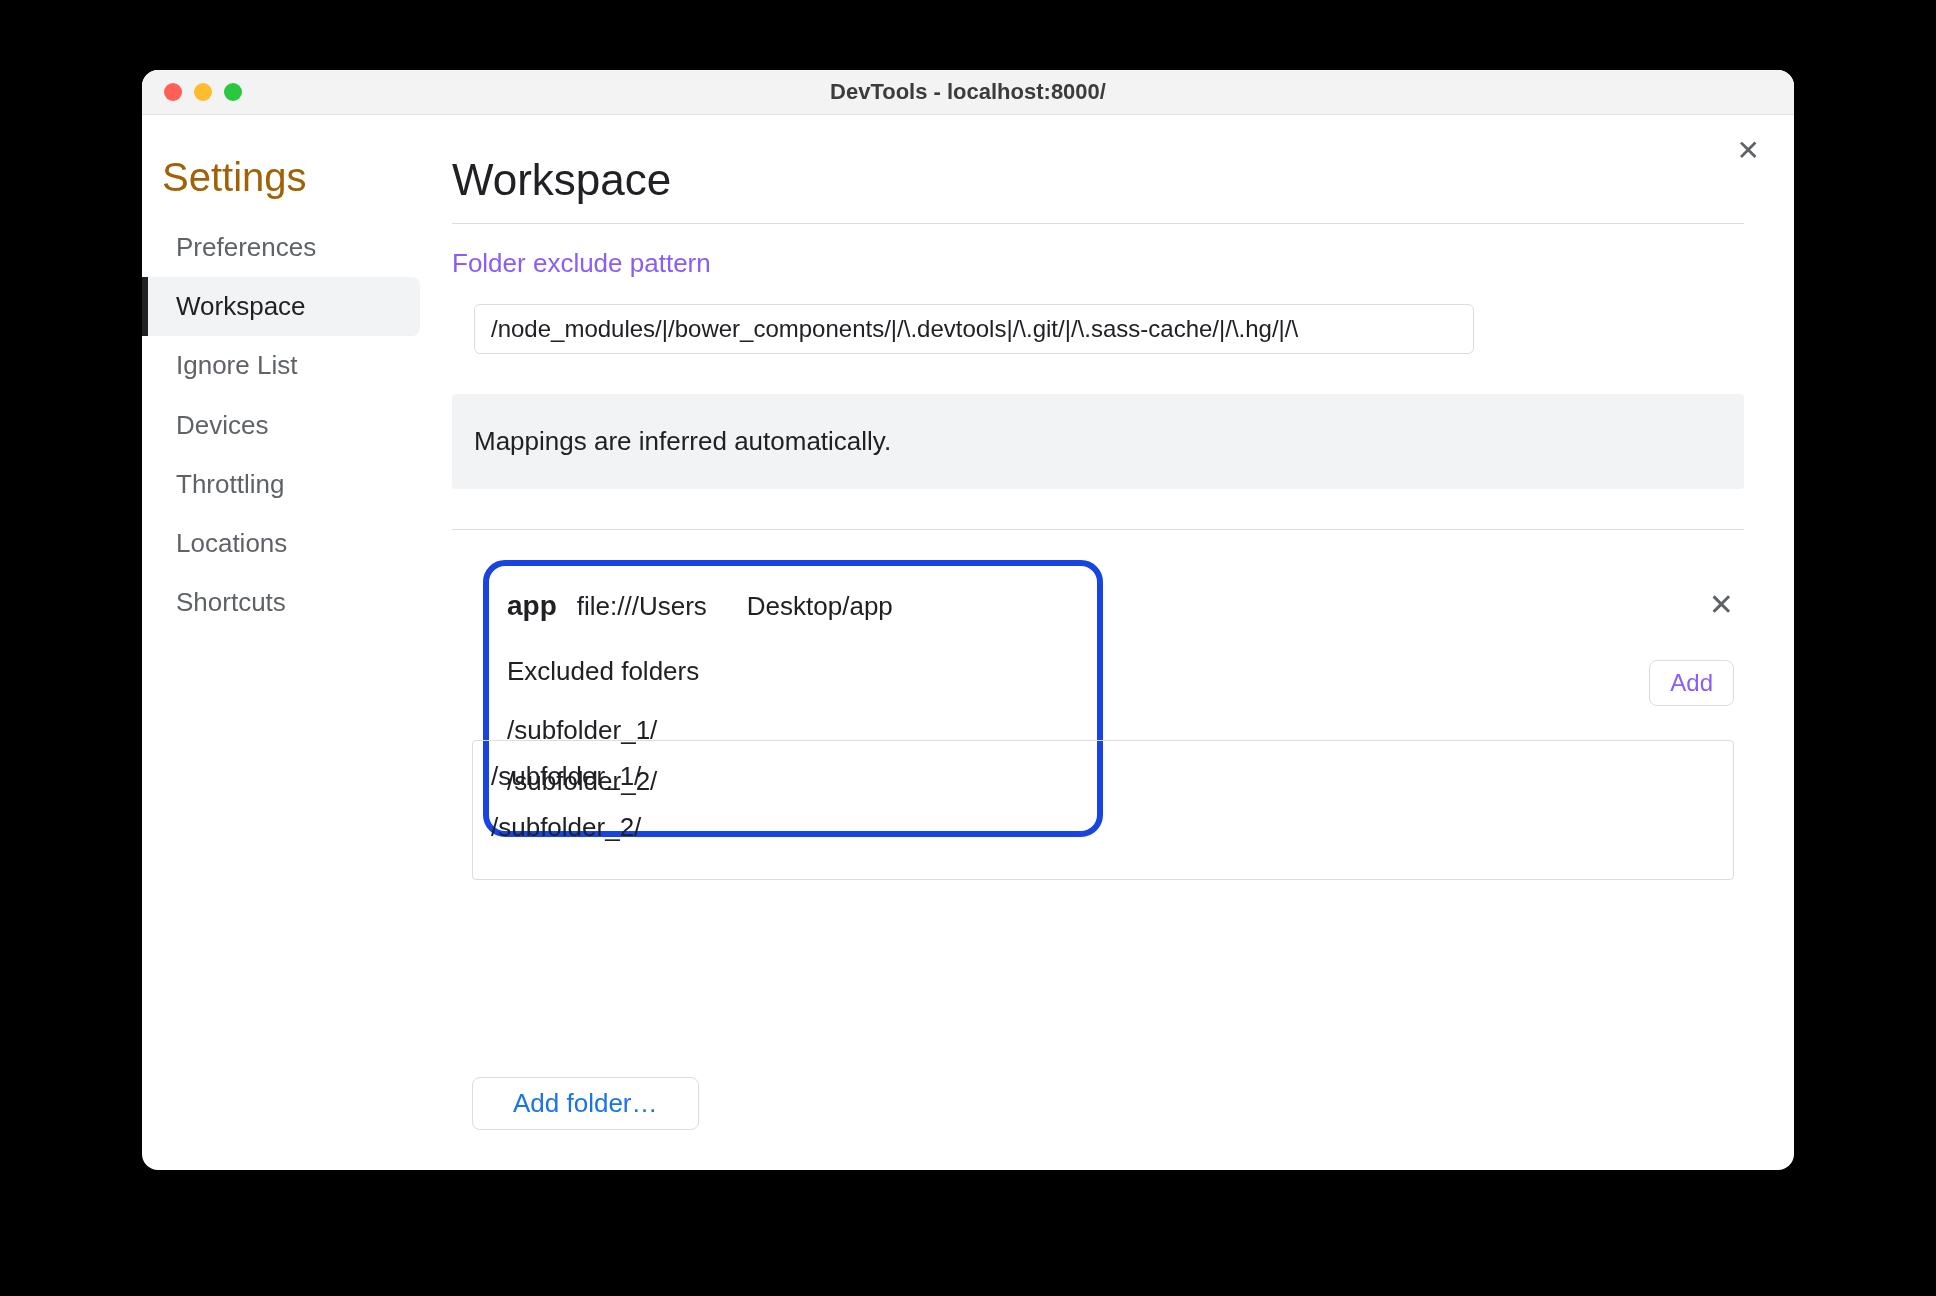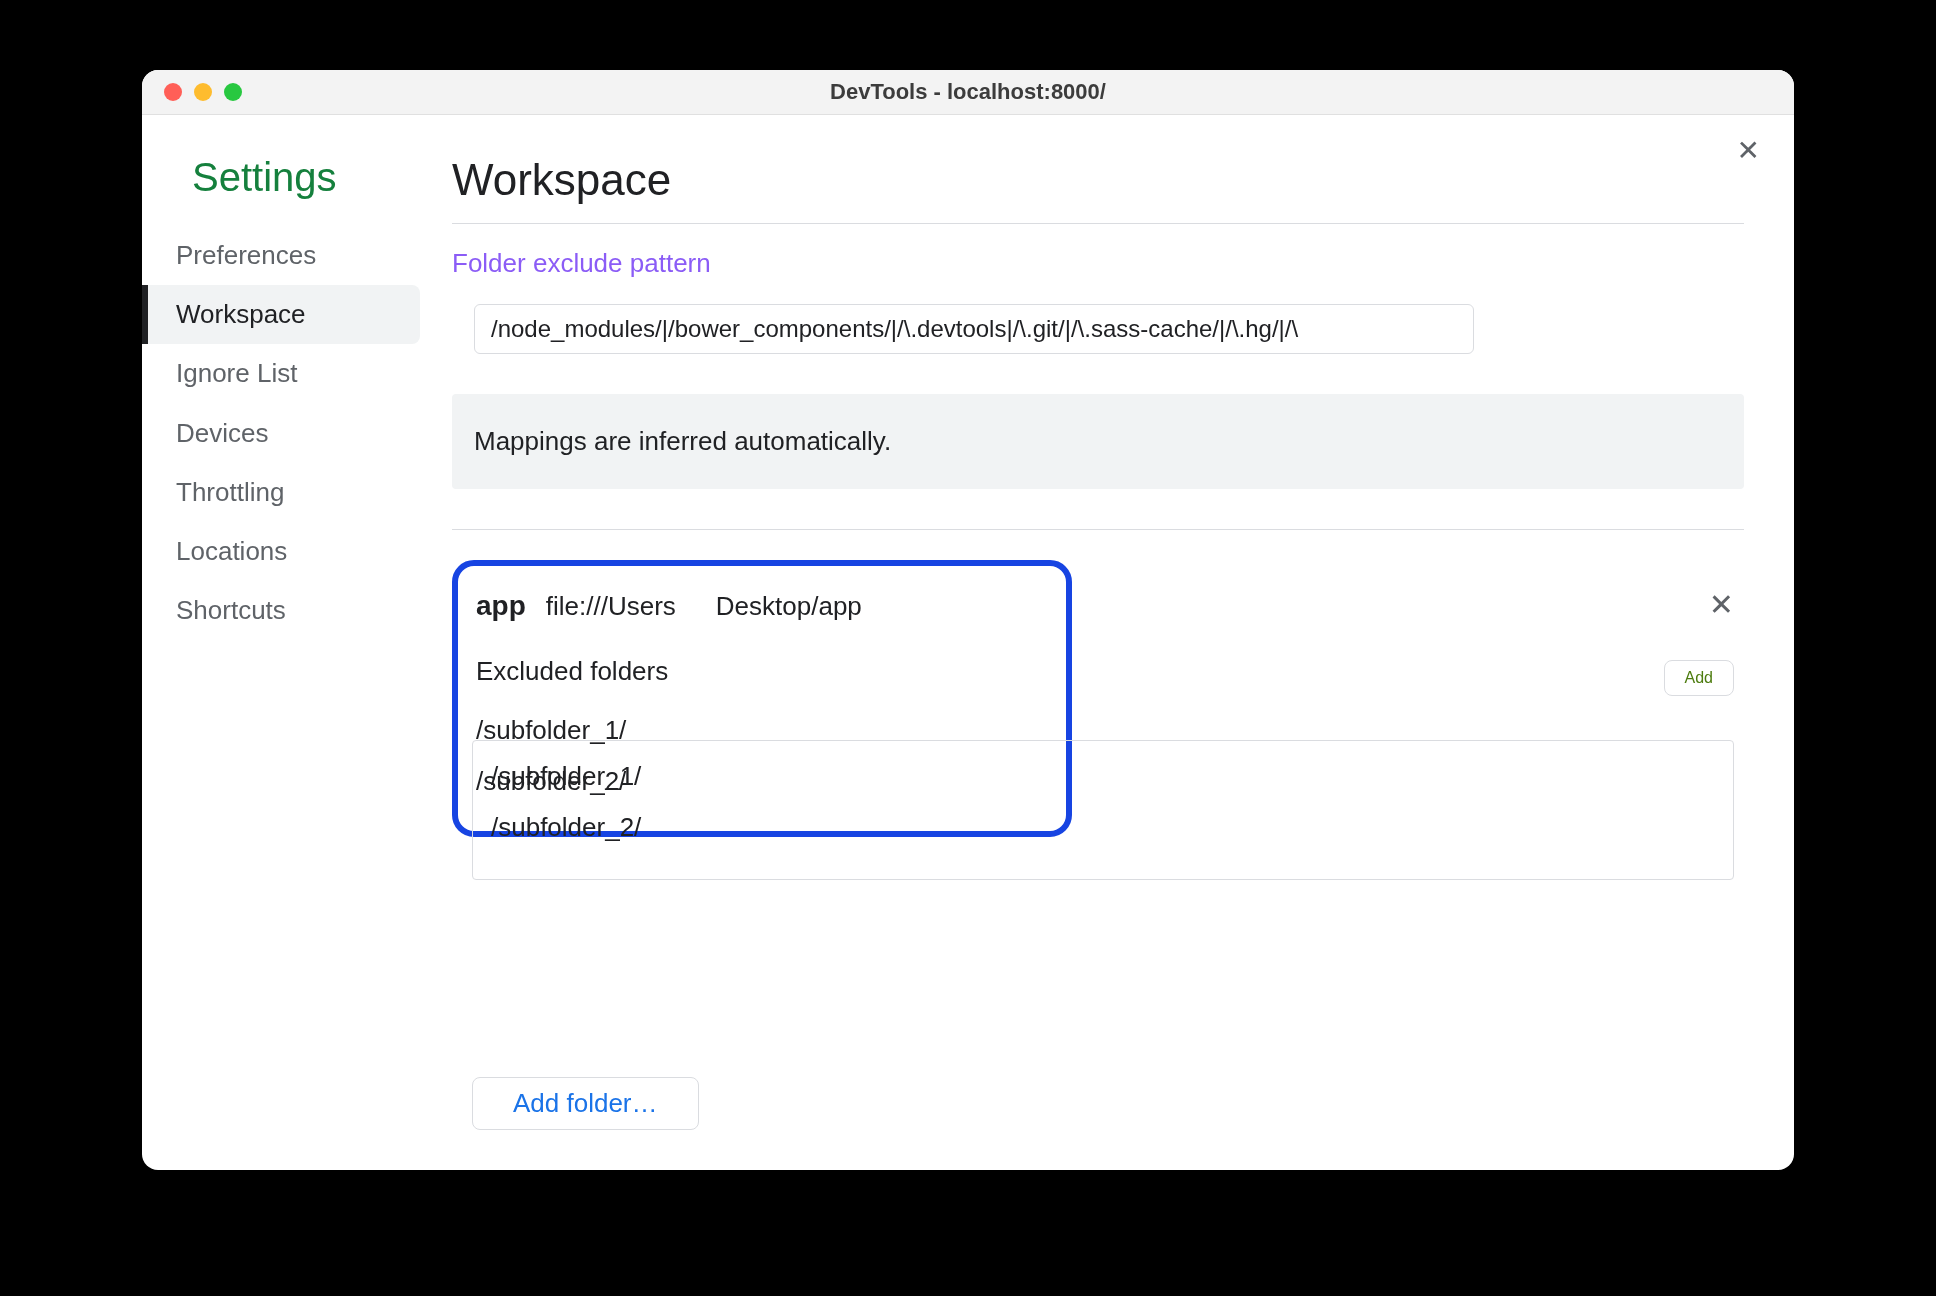--- a/index.html
+++ b/index.html
@@ -64,23 +64,23 @@
       font-weight: 400;
     }
     .sidebar {
       width: 290px;
       padding-top: 40px;
       flex-shrink: 0;
     }
     .sidebar-title {
       font-size: 40px;
       font-weight: 400;
-      color: #15803d;
-      padding-left: 50px;
-      margin-bottom: 26px;
+      color: #a16207;
+      padding-left: 20px;
+      margin-bottom: 18px;
     }
     .nav { display: flex; flex-direction: column; }
     .nav-item {
       padding: 14px 0 14px 34px;
       font-size: 26px;
       color: #5f6368;
       cursor: pointer;
       line-height: 1.2;
     }
     .nav-item.selected {
@@ -134,20 +134,21 @@
       margin-bottom: 30px;
     }
     .folder-block {
       position: relative;
     }
     .folder-highlight {
       border: 6px solid #1744e2;
       border-radius: 22px;
       padding: 24px 24px 24px 18px;
       width: 620px;
+      margin-left: 31px;
     }
     .folder-head {
       display: flex;
       align-items: baseline;
       gap: 20px;
       margin-bottom: 34px;
     }
     .folder-name {
       font-weight: 700;
       font-size: 28px;
@@ -177,22 +178,22 @@
     .excluded-label {
       font-size: 26px;
       color: #202124;
     }
     .add-btn {
       position: absolute;
       right: 10px;
       top: 100px;
       border: 1px solid #dadce0;
       background: #fff;
-      color: #4d7c0f;
-      font-size: 16px;
+      color: #8b5cf6;
+      font-size: 24px;
       padding: 8px 20px;
       border-radius: 8px;
       cursor: pointer;
       font-family: inherit;
     }
     .exclude-listbox {
       position: absolute;
       left: 20px;
       top: 180px;
       right: 10px;

